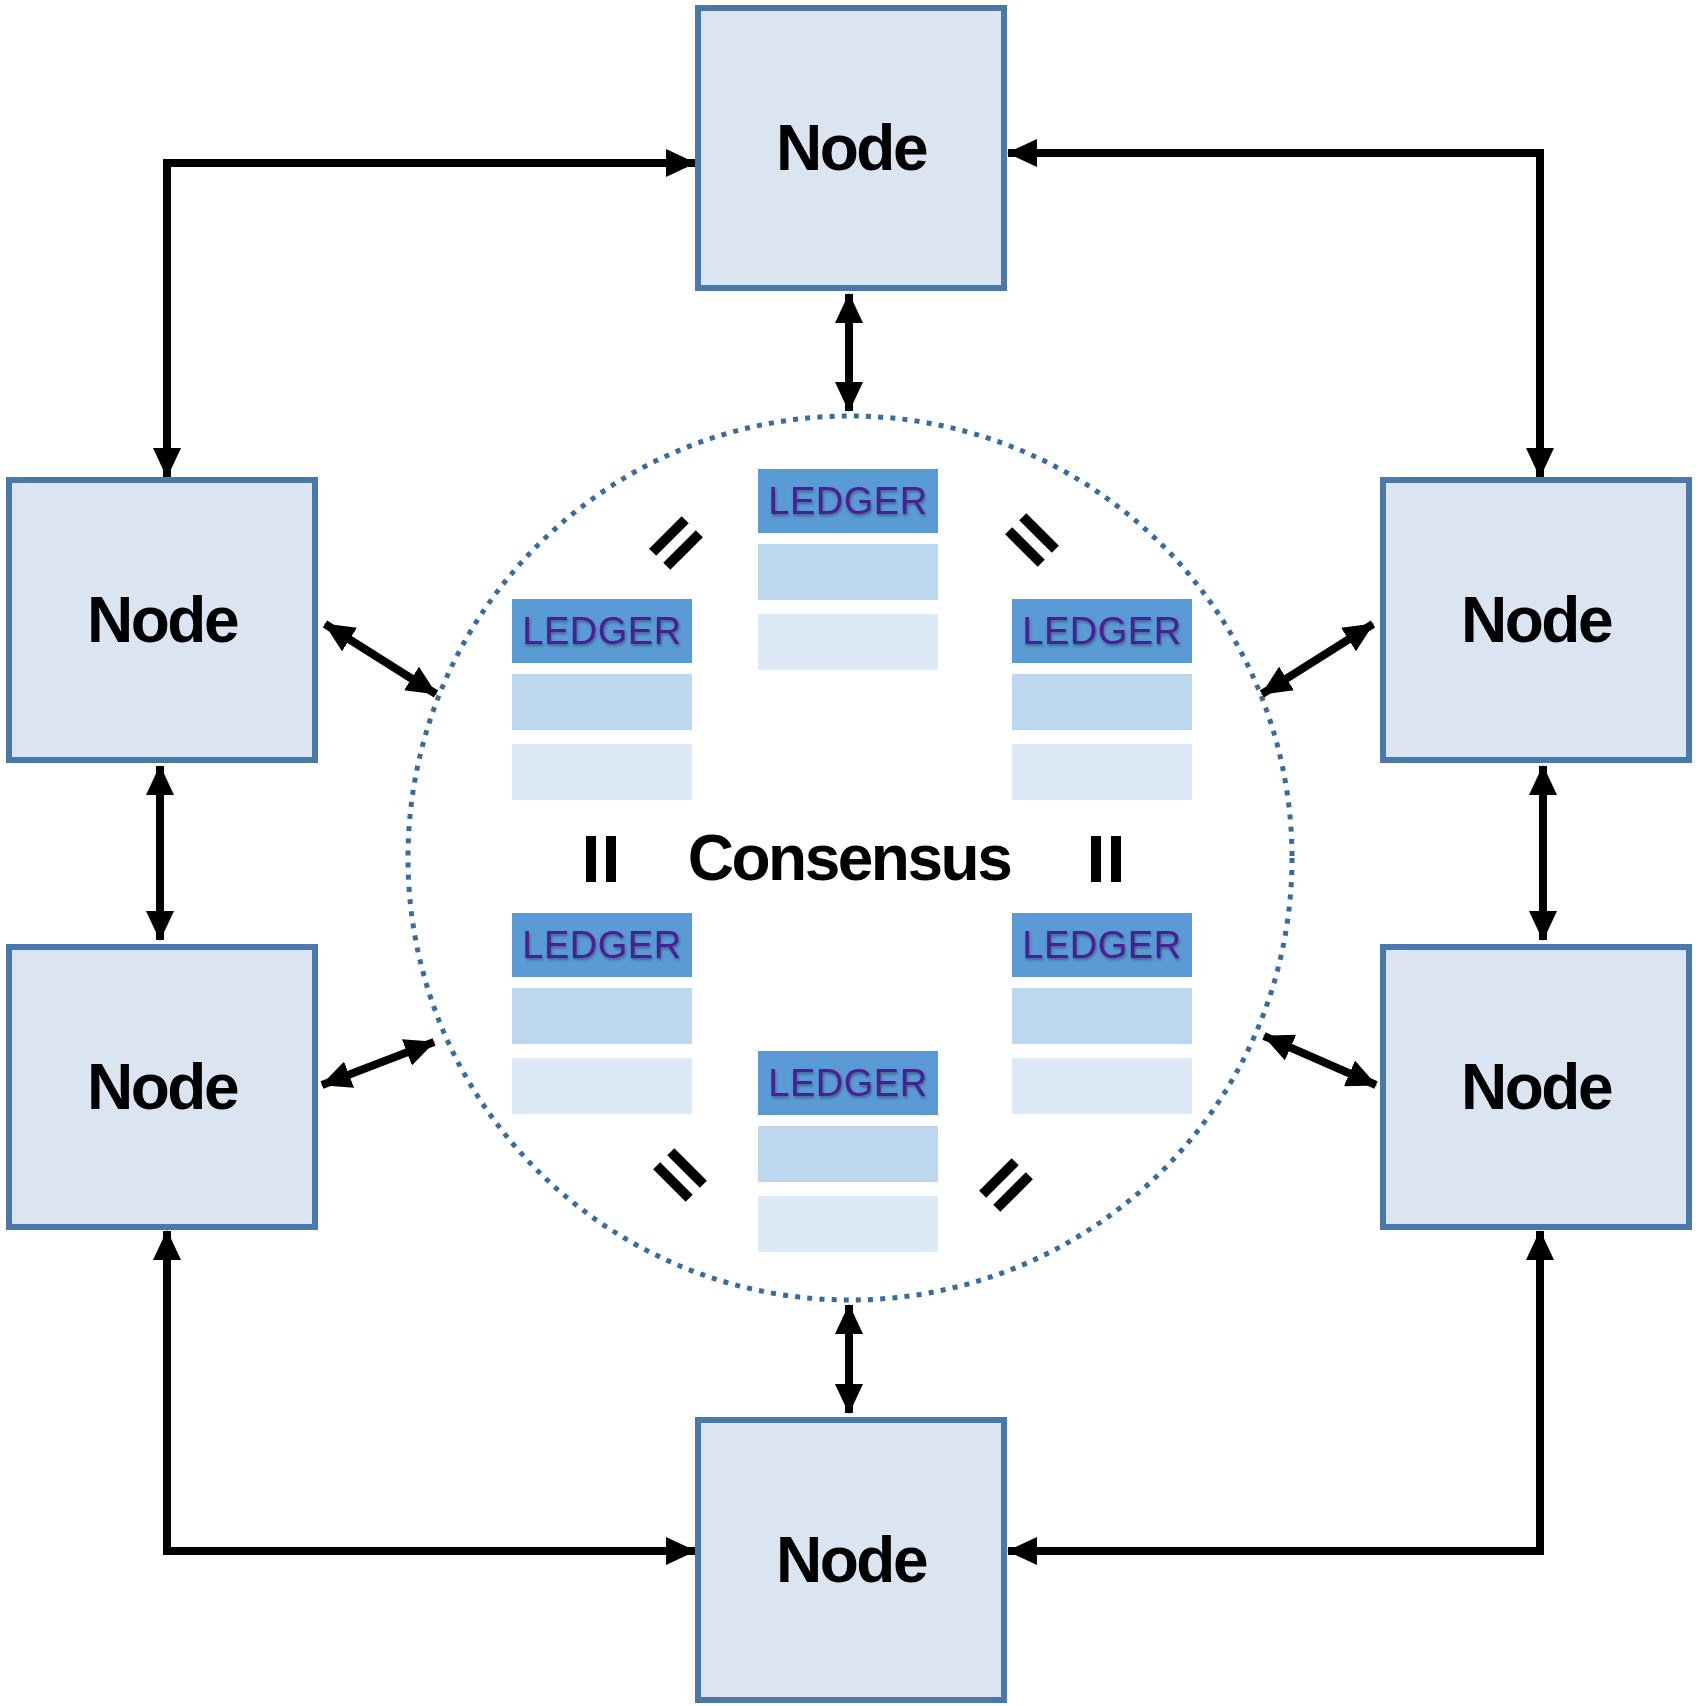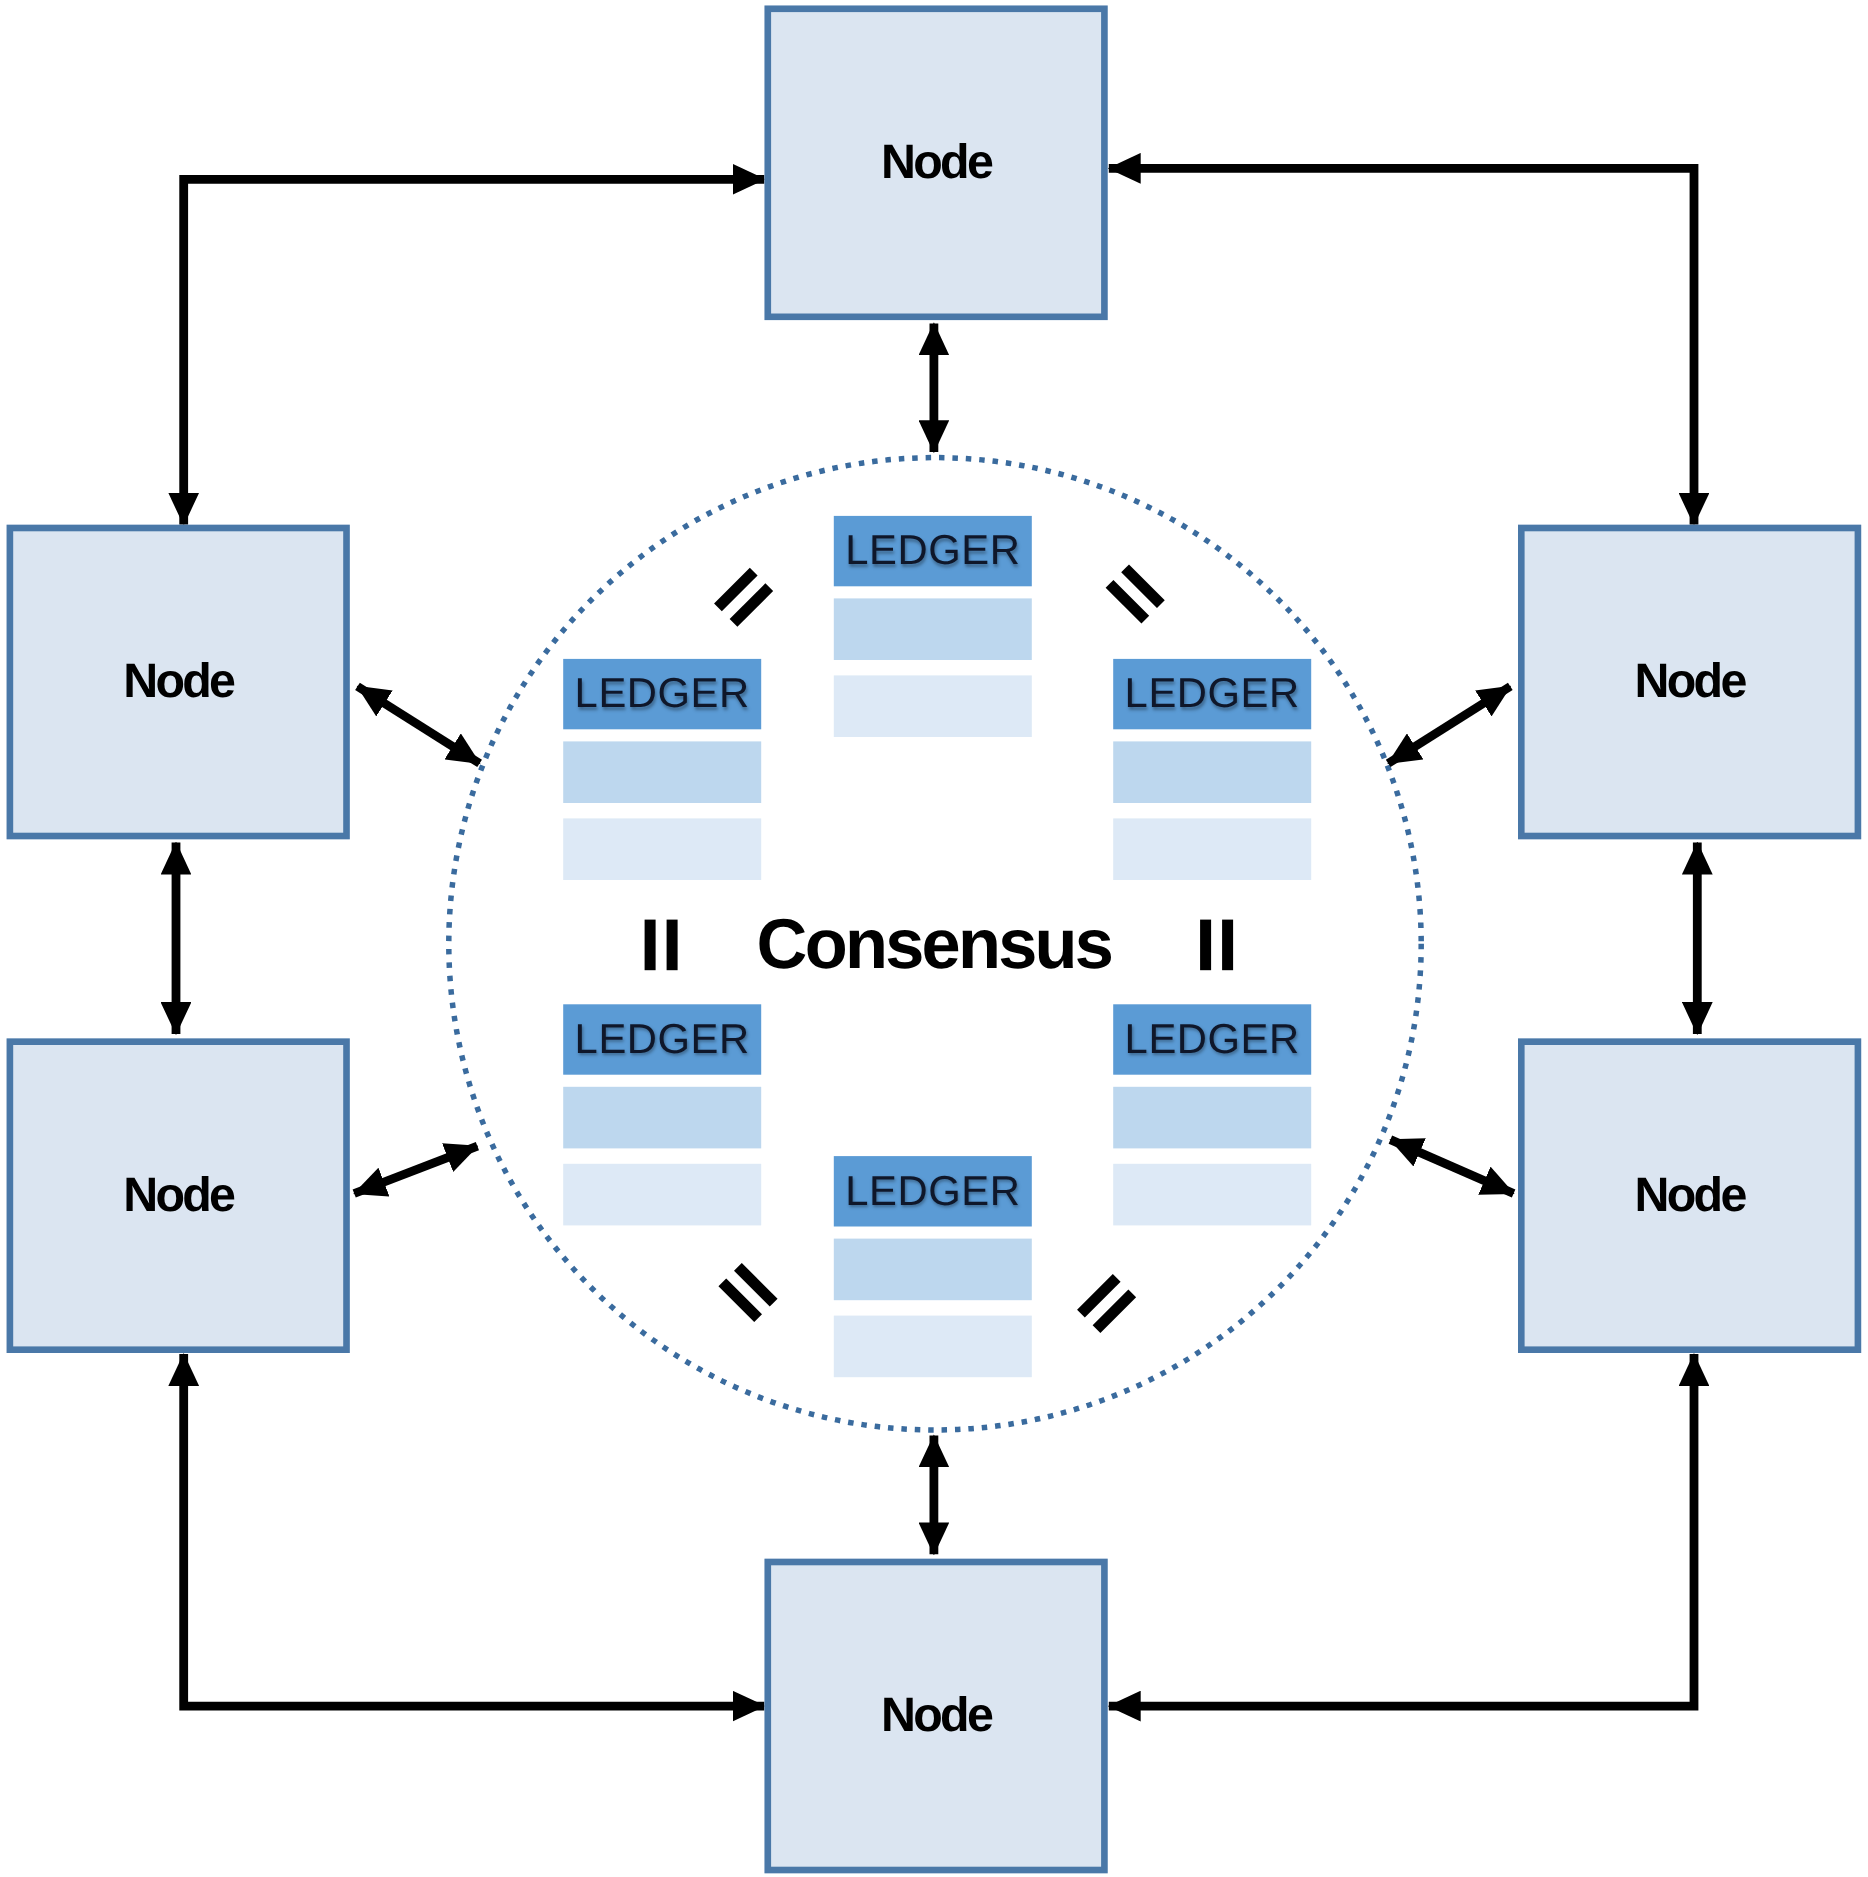--- a/index.html
+++ b/index.html
@@ -12,28 +12,28 @@
   #connectors .ring{stroke:var(--circle-dots,#3a6b9e);stroke-width:5;fill:none;}
   #connectors marker polygon{fill:var(--arrow,#000);}
 
   .node{
     position:absolute;width:312px;height:286px;box-sizing:border-box;
     background:var(--node-fill,#dbe5f1);
     border:6px solid var(--node-border,#4a78a8);
     display:flex;align-items:center;justify-content:center;
   }
   .node .lbl{
-    font-weight:bold;font-size:44px;letter-spacing:-2.5px;color:#000;
+    font-weight:bold;font-size:64px;letter-spacing:-2.5px;color:#000;
   }
 
   .ledger{position:absolute;width:180px;}
   .ledger .hdr{
     height:64px;background:var(--ledger-header,#5b9bd5);
     display:flex;align-items:center;justify-content:center;
-    color:#0f172a;font-size:38px;letter-spacing:.5px;
+    color:#4c1d95;font-size:38px;letter-spacing:.5px;
     text-shadow:1px 2px 3px rgba(0,0,0,.35);
   }
   .ledger .row{width:180px;height:56px;}
   .ledger .r1{margin-top:11px;background:var(--ledger-row1,#bdd7ee);}
   .ledger .r2{margin-top:14px;background:var(--ledger-row2,#dde9f6);}
 
   .eq{
     position:absolute;width:46px;height:30px;
     display:flex;flex-direction:column;justify-content:space-between;
   }

